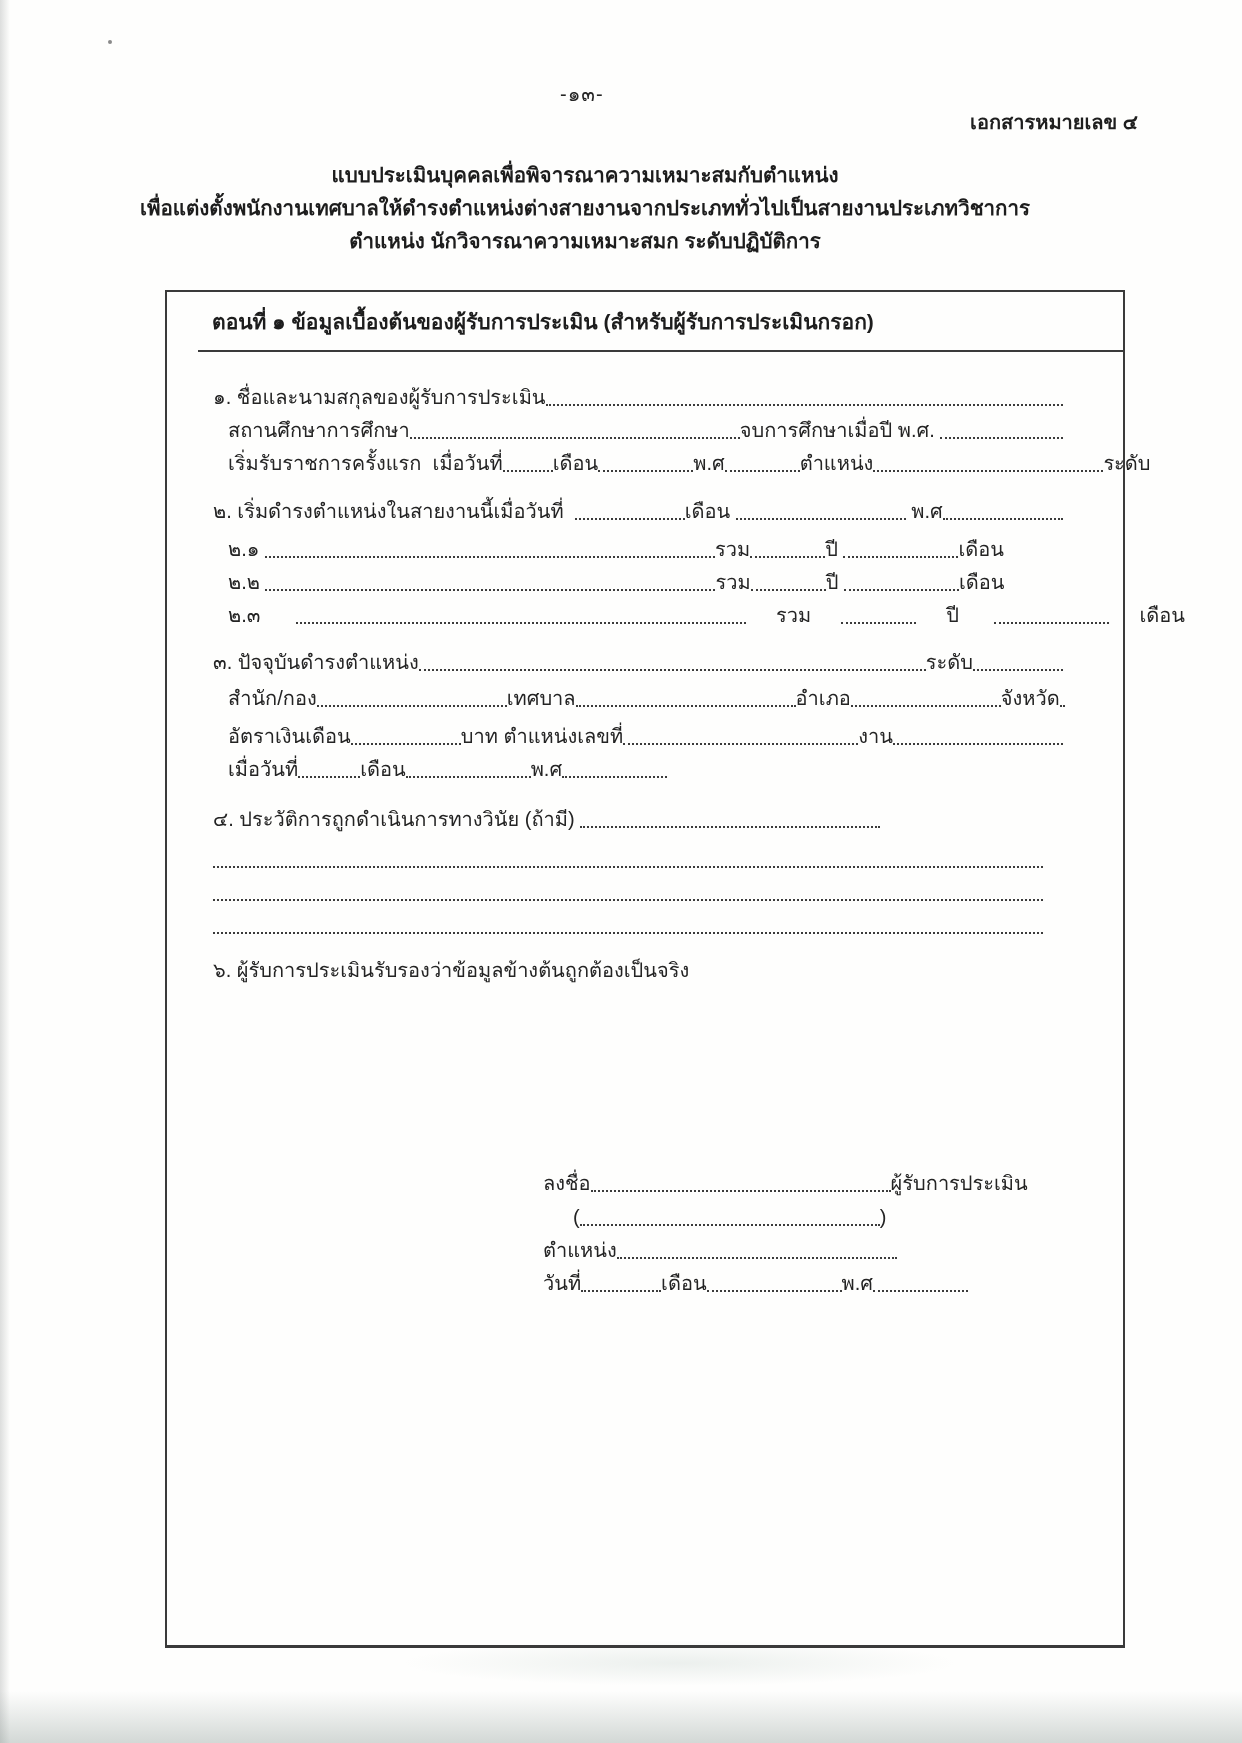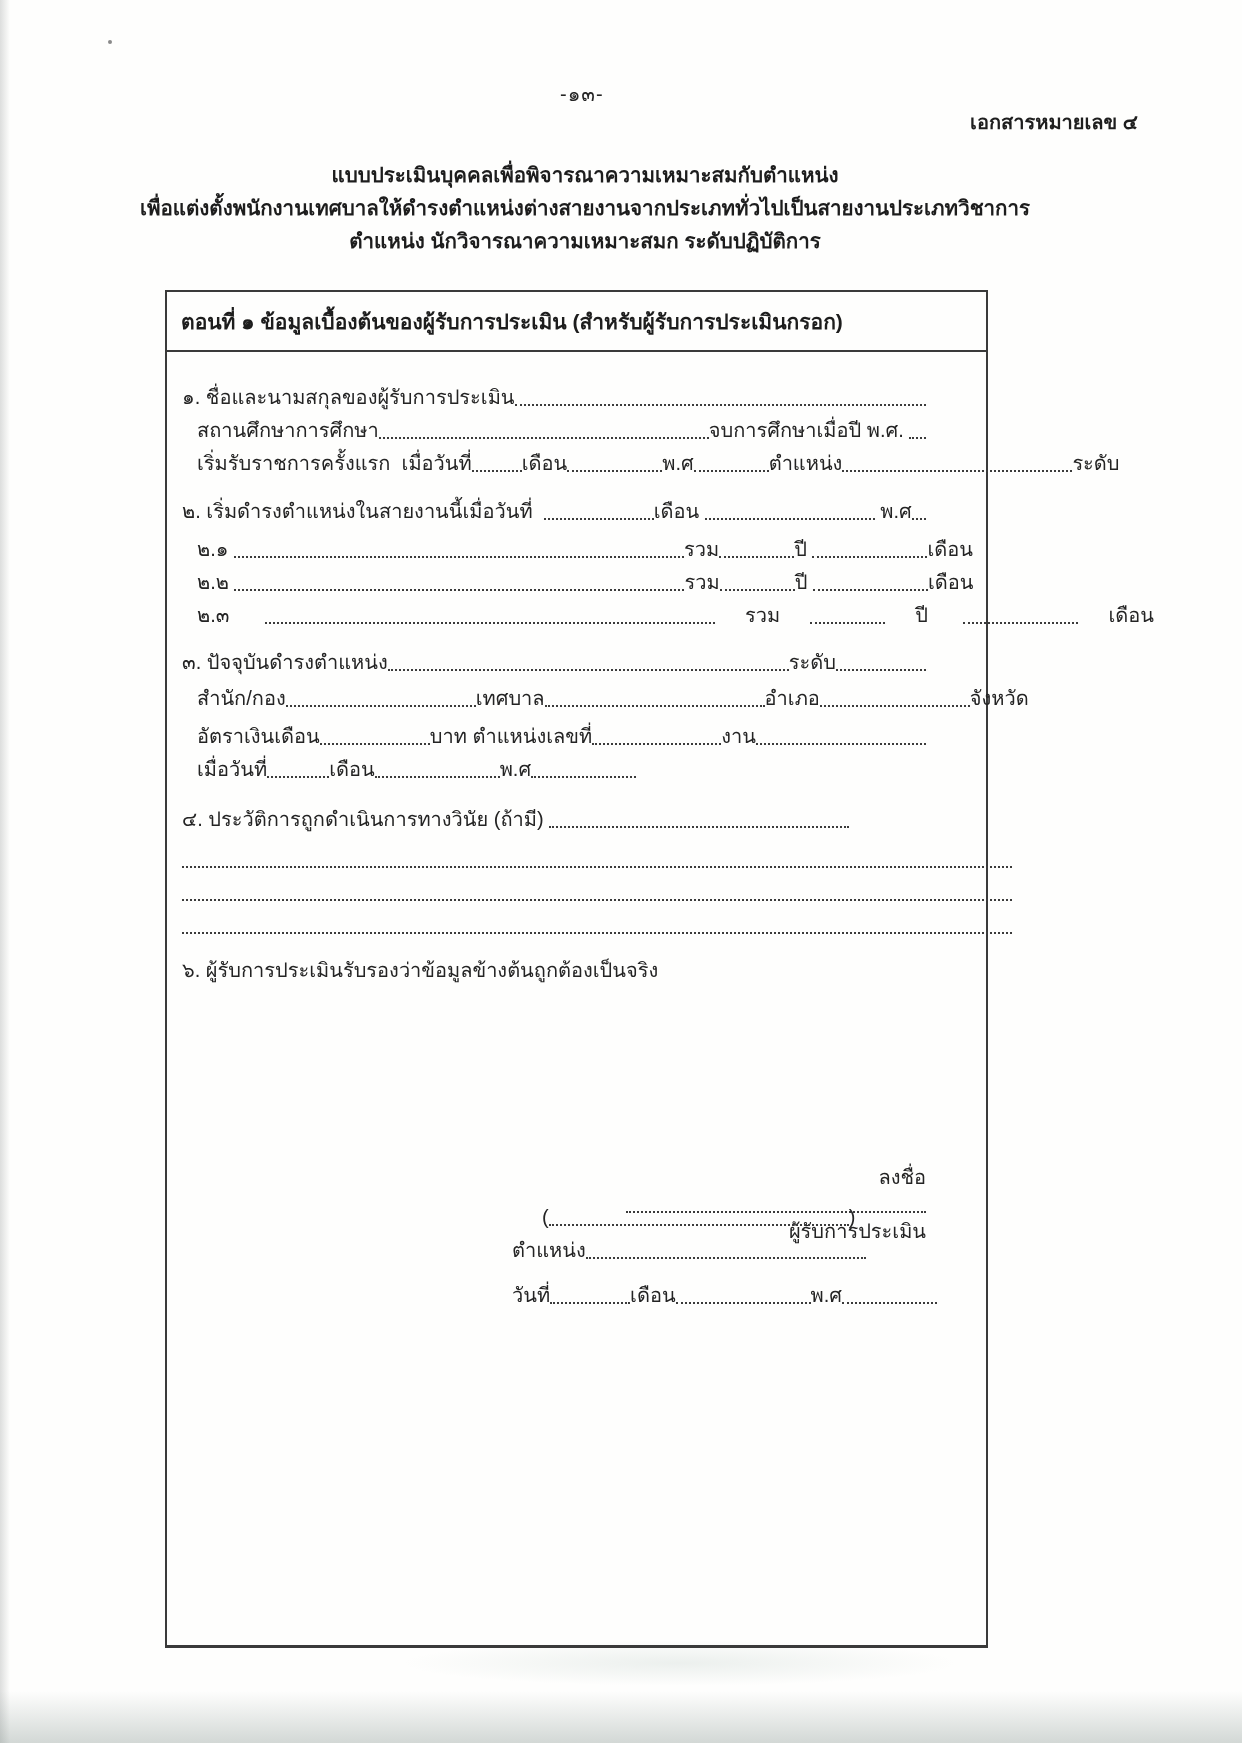--- a/index.html
+++ b/index.html
@@ -17,22 +17,22 @@
   .scan-smudge{position:absolute;left:400px;top:1640px;width:560px;height:46px;
     background:radial-gradient(ellipse at center,rgba(140,165,155,.16),rgba(140,165,155,0) 70%);}
   .scan-speck{position:absolute;left:108px;top:40px;width:4px;height:4px;border-radius:50%;background:#8a8a8a;}
 
   .page-number{position:absolute;top:78px;left:560px;font-size:20px;letter-spacing:1px;color:#252525;}
   .doc-number{position:absolute;top:106px;right:104px;font-size:20px;font-weight:700;color:#1e1e1e;}
 
   .titles{position:absolute;top:158px;left:0;width:1170px;text-align:center;
     font-size:20.5px;font-weight:700;line-height:33px;color:#1d1d1d;}
 
-  .form-box{position:absolute;left:165px;top:290px;width:823px;height:1358px;
-    border:2px solid #3a3a3a;border-bottom-width:3px;box-sizing:border-box;background:transparent;}
+  .form-box{position:absolute;left:165px;top:290px;width:960px;height:1358px;
+    border:2px solid #3a3a3a;border-bottom-width:3px;box-sizing:border-box;background:transparent;padding-left:31px;}
   .box-header{border-bottom:2px solid #3a3a3a;padding:13px 10px 12px 14px;
     font-size:21px;font-weight:700;color:#1d1d1d;}
   .box-body{padding:26px 60px 0 15px;display:flex;flex-direction:column;}
 
   .form-line{display:flex;align-items:flex-end;height:33px;font-size:20px;
     white-space:pre;color:#242424;}
   .lbl{flex:0 0 auto;line-height:27px;}
   .dots{flex:0 0 auto;height:20px;border-bottom:2.5px dotted #3b3b3b;margin-bottom:5px;}
   .dots.fill{flex:1 1 0;}
 </style>
@@ -65,18 +65,18 @@
       <div class="form-line" style="padding-left: 15px; gap: 30px;"><span class="lbl">๒.๓ </span><span class="dots" style="width: 450px;"></span><span class="lbl">รวม</span><span class="dots" style="width: 75px;"></span><span class="lbl">ปี </span><span class="dots" style="width: 115px;"></span><span class="lbl">เดือน</span></div>
       <div class="form-line" style="margin-top: 17px; align-items: center;"><span class="lbl">๓. ปัจจุบันดำรงตำแหน่ง</span><span class="dots fill"></span><span class="lbl">ระดับ</span><span class="dots" style="width: 90px;"></span></div>
       <div class="form-line" style="padding-left: 15px;"><span class="lbl">สำนัก/กอง</span><span class="dots" style="width: 190px;"></span><span class="lbl">เทศบาล</span><span class="dots" style="width: 220px;"></span><span class="lbl">อำเภอ</span><span class="dots" style="width: 150px;"></span><span class="lbl">จังหวัด</span><span class="dots fill"></span></div>
       <div class="form-line" style="margin-top: 5px; padding-left: 15px;"><span class="lbl">อัตราเงินเดือน</span><span class="dots" style="width: 110px;"></span><span class="lbl">บาท ตำแหน่งเลขที่</span><span class="dots fill"></span><span class="lbl">งาน</span><span class="dots" style="width: 170px;"></span></div>
       <div class="form-line" style="padding-left: 15px;"><span class="lbl">เมื่อวันที่</span><span class="dots" style="width: 62px;"></span><span class="lbl">เดือน</span><span class="dots" style="width: 125px;"></span><span class="lbl">พ.ศ</span><span class="dots" style="width: 105px;"></span></div>
       <div class="form-line" style="margin-top: 17px;"><span class="lbl">๔. ประวัติการถูกดำเนินการทางวินัย (ถ้ามี) </span><span class="dots" style="width: 300px;"></span></div>
       <div class="form-line" style="margin-top: 7px;"><span class="dots" style="width: 830px;"></span></div>
       <div class="form-line"><span class="dots" style="width: 830px;"></span></div>
       <div class="form-line"><span class="dots" style="width: 830px;"></span></div>
       <div class="form-line" style="margin-top: 12px;"><span class="lbl">๖. ผู้รับการประเมินรับรองว่าข้อมูลข้างต้นถูกต้องเป็นจริง</span></div>
-      <div class="form-line" style="margin-top: 180px; padding-left: 330px; flex-direction: column;"><span class="lbl">ลงชื่อ</span><span class="dots" style="width: 300px;"></span><span class="lbl">ผู้รับการประเมิน</span></div>
+      <div class="form-line" style="margin-top: 180px; padding-left: 330px;"><span class="lbl">ลงชื่อ</span><span class="dots" style="width: 300px;"></span><span class="lbl">ผู้รับการประเมิน</span></div>
       <div class="form-line" style="margin-top: 1px; padding-left: 360px;"><span class="lbl">(</span><span class="dots" style="width: 300px;"></span><span class="lbl">)</span></div>
       <div class="form-line" style="padding-left: 330px;"><span class="lbl">ตำแหน่ง</span><span class="dots" style="width: 280px;"></span></div>
-      <div class="form-line" style="padding-left: 330px; margin-top: 12px;"><span class="lbl">วันที่</span><span class="dots" style="width: 80px;"></span><span class="lbl">เดือน</span><span class="dots" style="width: 135px;"></span><span class="lbl">พ.ศ</span><span class="dots" style="width: 95px;"></span></div>
+      <div class="form-line" style="padding-left: 330px;"><span class="lbl">วันที่</span><span class="dots" style="width: 80px;"></span><span class="lbl">เดือน</span><span class="dots" style="width: 135px;"></span><span class="lbl">พ.ศ</span><span class="dots" style="width: 95px;"></span></div>
     </div>
 </div>
 
 </body></html>

